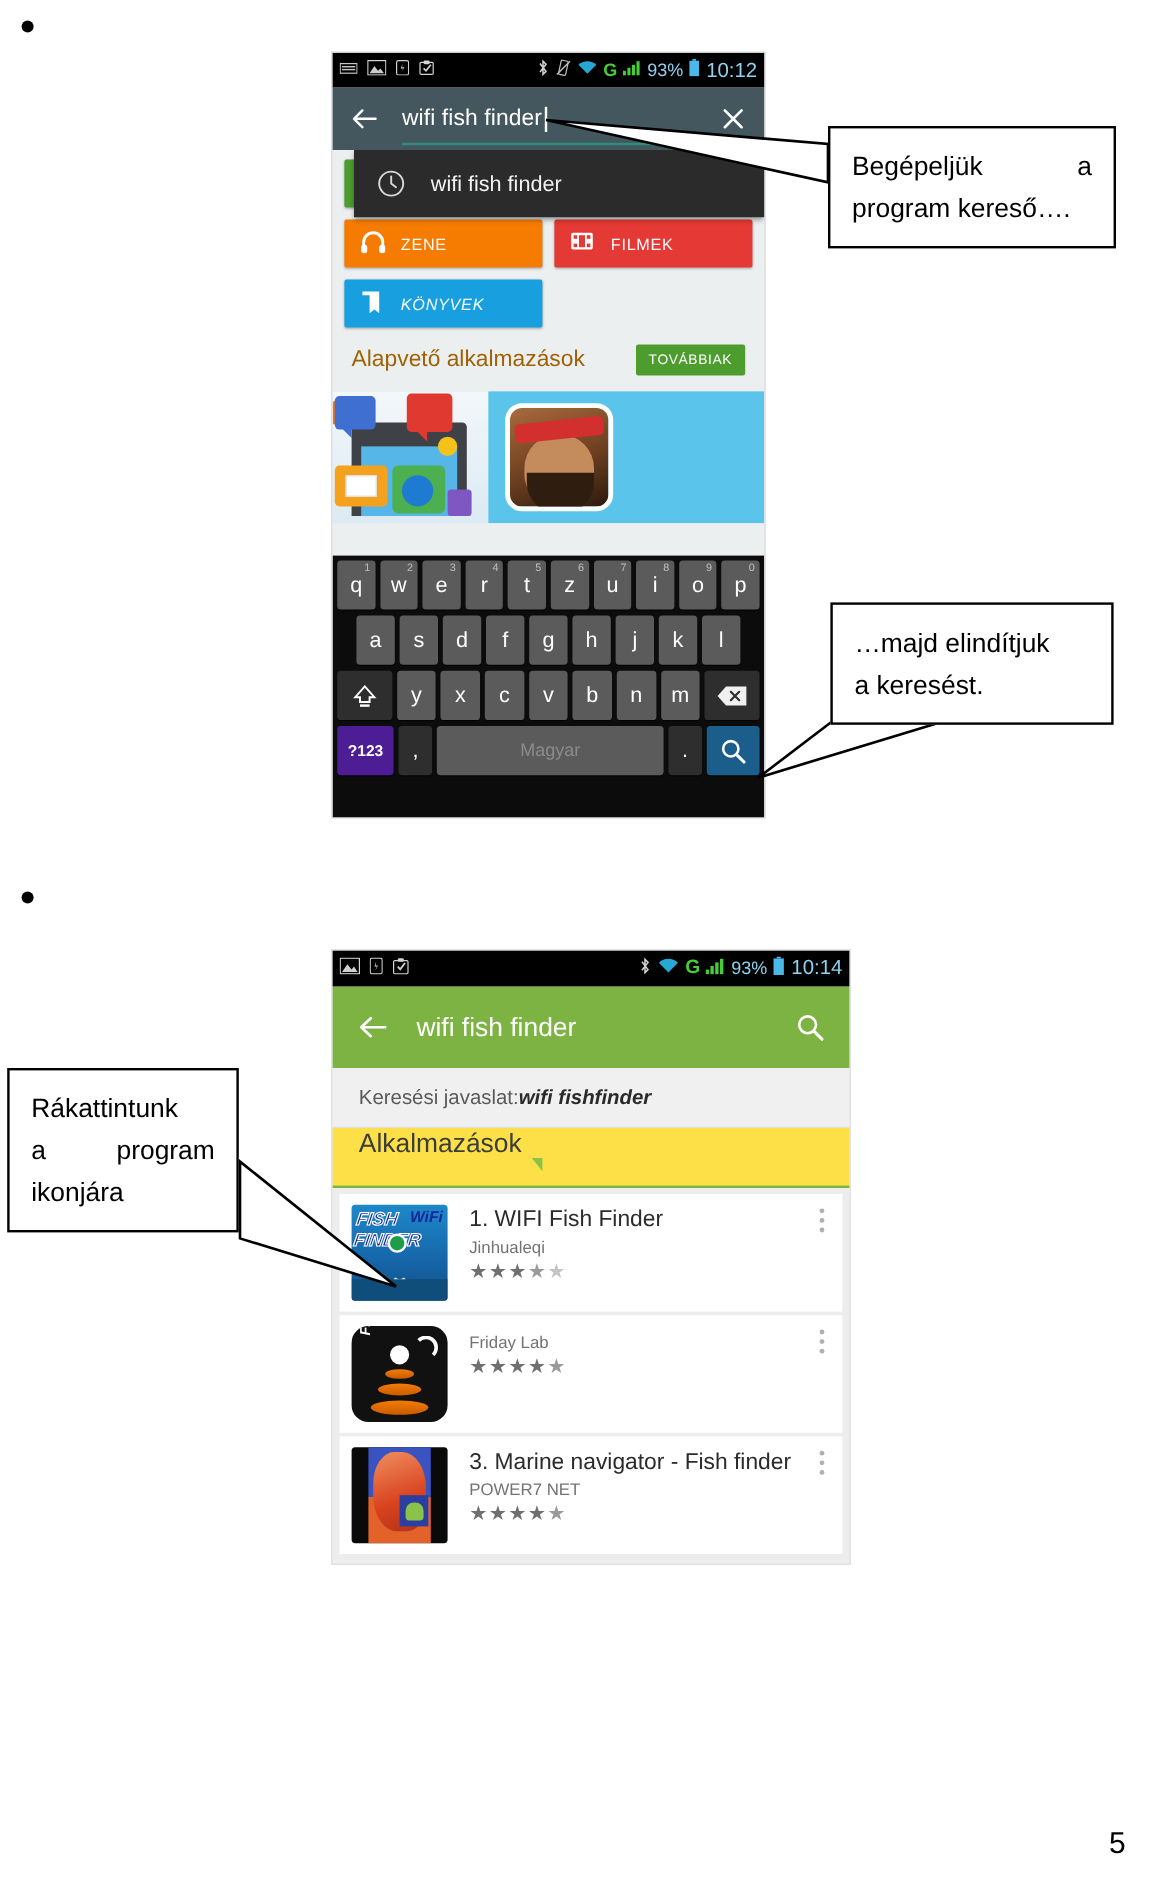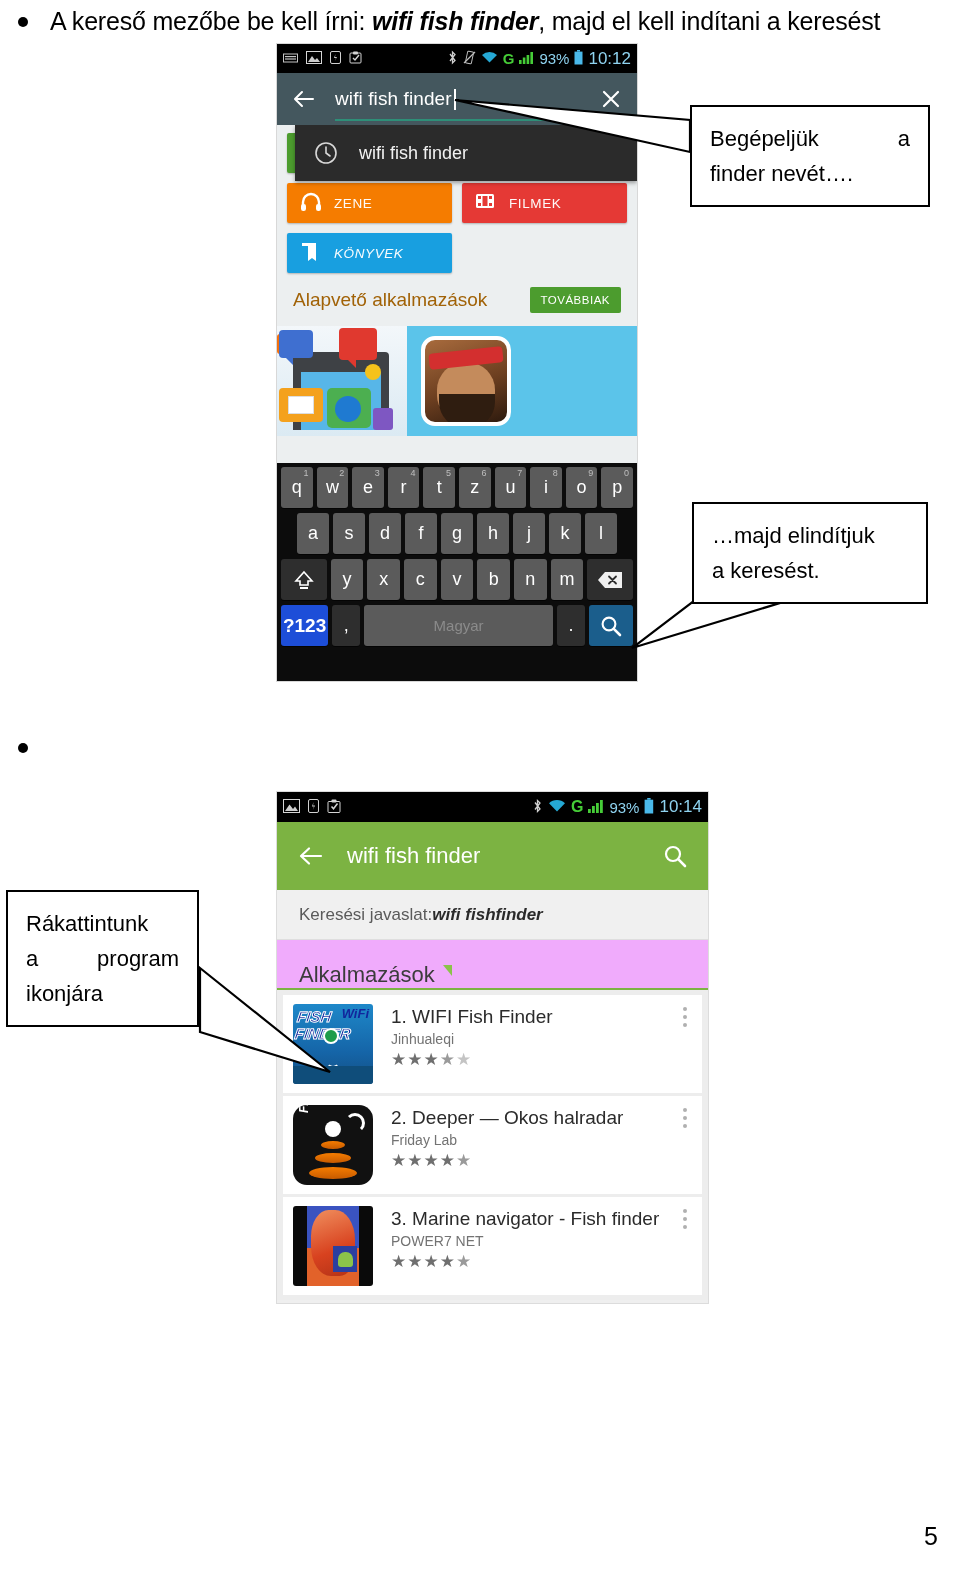--- a/index.html
+++ b/index.html
@@ -192,21 +192,21 @@
     flex: 1 1 0;
     box-shadow: 0 1px 0 rgba(0,0,0,.6);
   }
   .key .sup {
     position:absolute; top: 1px; right: 4px; font-size: 9px; color:#cfcfcf; opacity:.85;
   }
   .krow2 { padding: 0 16px; }
   .krow3 .key { }
   .kspace { flex: 6 1 0; color:#8b8b8b; font-size: 15px; background:#5b5b5b;}
   .kblue { background:#1b5e8c; flex: 1.4 1 0;}
-  .ksym { flex: 1.5 1 0; background:#1d4ed8; font-size: 19px; font-weight:bold;text-align:center;}
+  .ksym { flex: 1.5 1 0; background:#4c1d95; font-size: 13px; font-weight:bold;text-align:center;}
   .kcomma { flex: .9 1 0; background:#2e2e2e;}
   .kperiod { flex: .9 1 0; background:#2e2e2e;}
   .kshift { flex: 1.4 1 0; background:#2e2e2e;}
   .kdel { flex: 1.4 1 0; background:#2e2e2e;}
   .krow4 { margin-bottom: 0; }
 
   
   #phone2 { left: 276px; top: 791px; width: 433px; height: 513px; border:1px solid #dcdcdc; }
   #phone2 .statusbar { height: 30px; }
   .green-bar {
@@ -218,21 +218,21 @@
   .green-bar .searchico { width: 26px; height: 26px; }
 
   .suggest-row {
     height: 50px; background:#f0f0f0; display:flex; align-items:center;
     padding: 0 22px; border-bottom:1px solid #dedede;
     font-size: 17px; color:#5a5a5a;
   }
   .suggest-row b { color:#2a2a2a; font-style: italic; }
 
   .apps-head {
-    height: 50px; background:#f0abfc; display:flex; align-items:flex-end;
+    height: 50px; background:#fde047; display:flex; align-items:flex-start;
     padding: 0 22px; font-size: 22px; color:#3c3c3c;
     border-bottom: 2px solid #7cb342;
     position:relative;
   }
   .apps-head .caretri {
     width:0;height:0;border-left:9px solid transparent;border-top:11px solid #8bc34a;
     margin-left: 8px; align-self:flex-end; margin-bottom: 12px;
   }
 
   .applist { background:#ededed; padding: 2px 0; }
@@ -296,21 +296,20 @@
     font-size: 25px; color:#000;
   }
 </style>
 </head>
 <body>
 
 <div class="page">
 
   <div class="bullet-line" style="left:18px; top:4px; width:930px;">
     <div class="bullet-dot"></div>
-    <div class="bullet-text"><span>A kereső mezőbe be kell írni: </span><b>wifi fish finder</b><span>, majd el kell indítani a keresést</span></div>
   </div>
 
   <div class="phone" id="phone1">
 
     <div class="statusbar">
       <div class="sb-left">
         <span class="sb-ico">
           <svg width="15" height="12" viewBox="0 0 15 12">
               <rect x="0.5" y="2" width="14" height="8" fill="none" stroke="#cfcfcf"></rect>
               <rect x="2" y="4" width="11" height="1.2" fill="#cfcfcf"></rect>
@@ -618,21 +617,21 @@
   <svg class="leader" width="960" height="1573">
     <polygon points="455,100 690,120 690,152" fill="#ffffff" stroke="#000000" stroke-width="2.2"></polygon>
   </svg>
 
   <div class="callout" style="left:690px; top:105px; width:240px;">
     <div class="line just">
       <span>Begépeljük</span>
       <span>a</span>
     </div>
     <div class="line">
-        <span>finder nevét….</span>
+        <span>program kereső….</span>
       </div>
   </div>
 
   <svg class="leader" width="960" height="1573">
     <polygon points="632,648 695,600 790,600" fill="#ffffff" stroke="#000000" stroke-width="2.2"></polygon>
   </svg>
 
   <div class="callout" style="left:692px; top:502px; width:236px;">
     <div class="line">
         <span>…majd  elindítjuk</span>
@@ -754,21 +753,20 @@
       <div class="approw">
         <div class="appicon ic2">
           <span class="lbl">Fishfinder</span>
             <span class="wav"></span>
           <span class="ball"></span>
             <span class="r r1"></span>
             <span class="r r2"></span>
             <span class="r r3"></span>
         </div>
         <div class="appmeta">
-          <div class="appname">2. Deeper — Okos halradar</div>
           <div class="appdev">Friday Lab</div>
           <div class="stars">★★★★<span style="color:#9a9a9a;">★</span></div>
         </div>
         <div class="kebab">
             <i></i>
             <i></i>
             <i></i>
           </div>
       </div>
 

